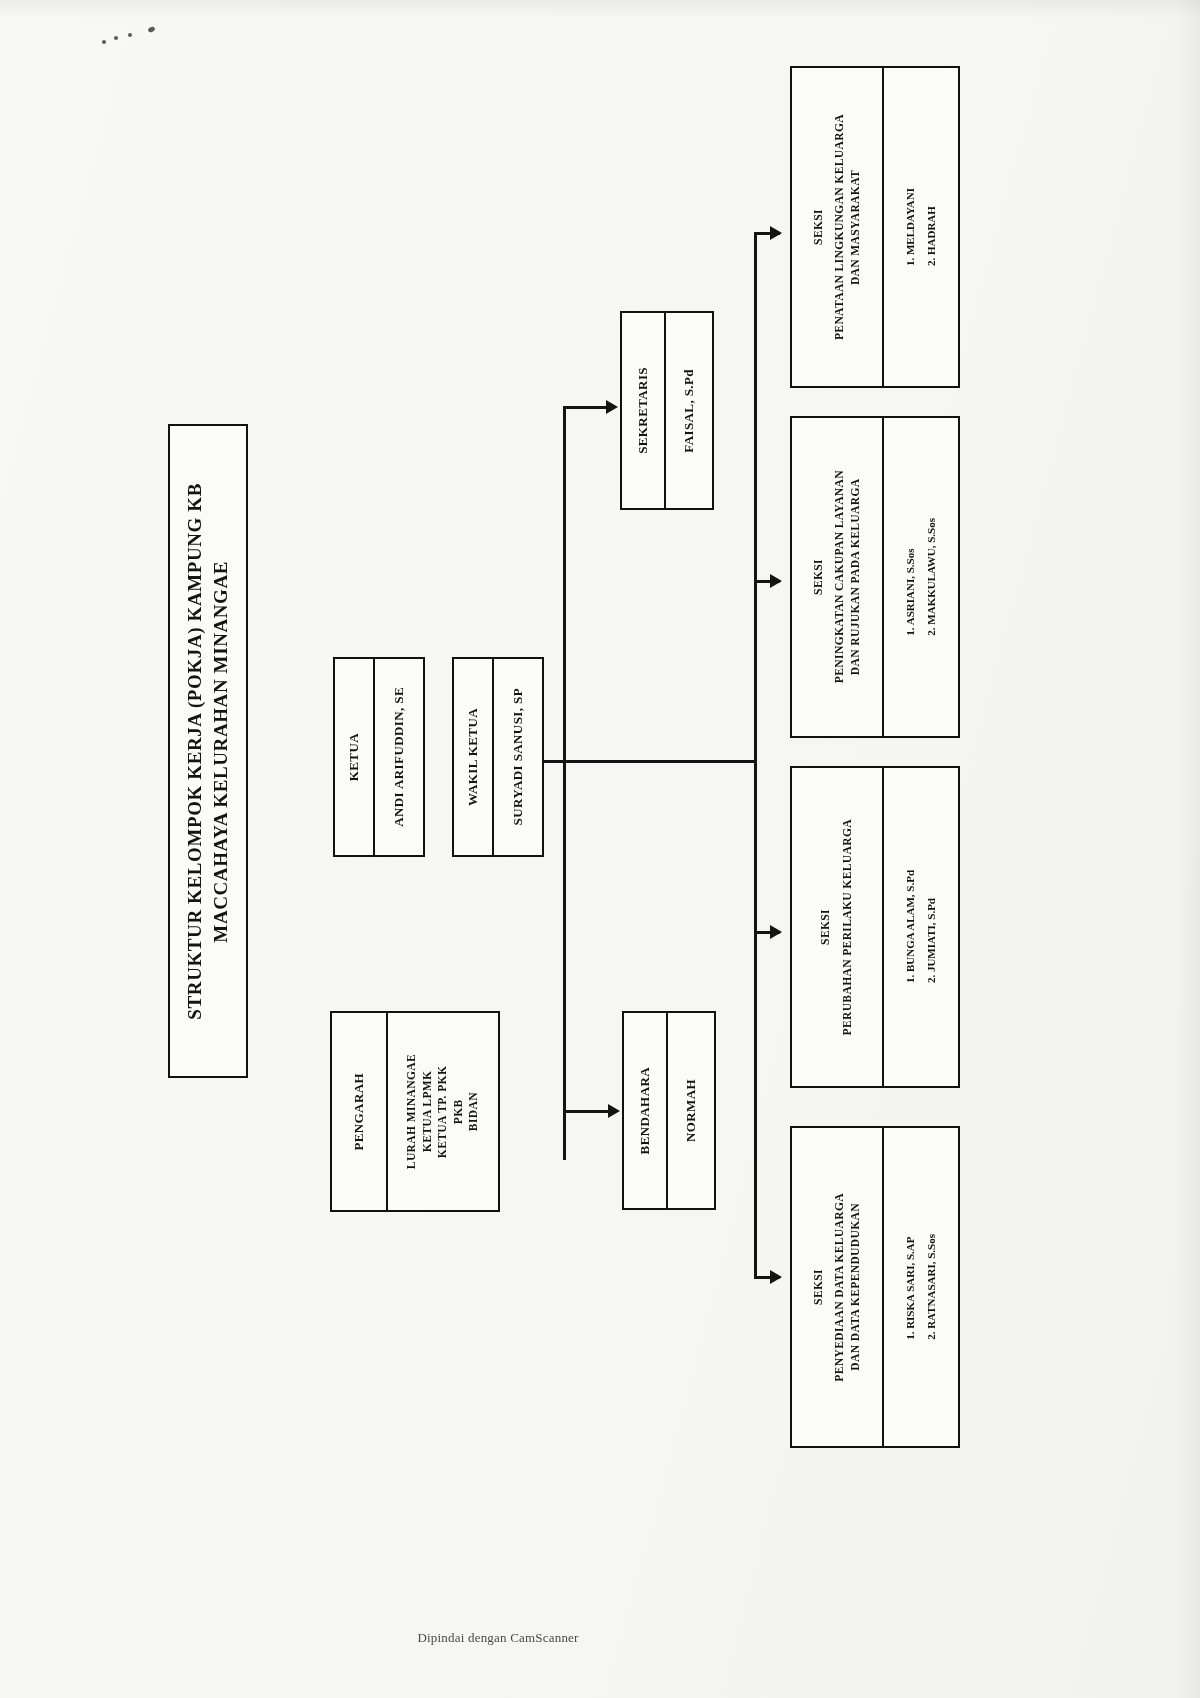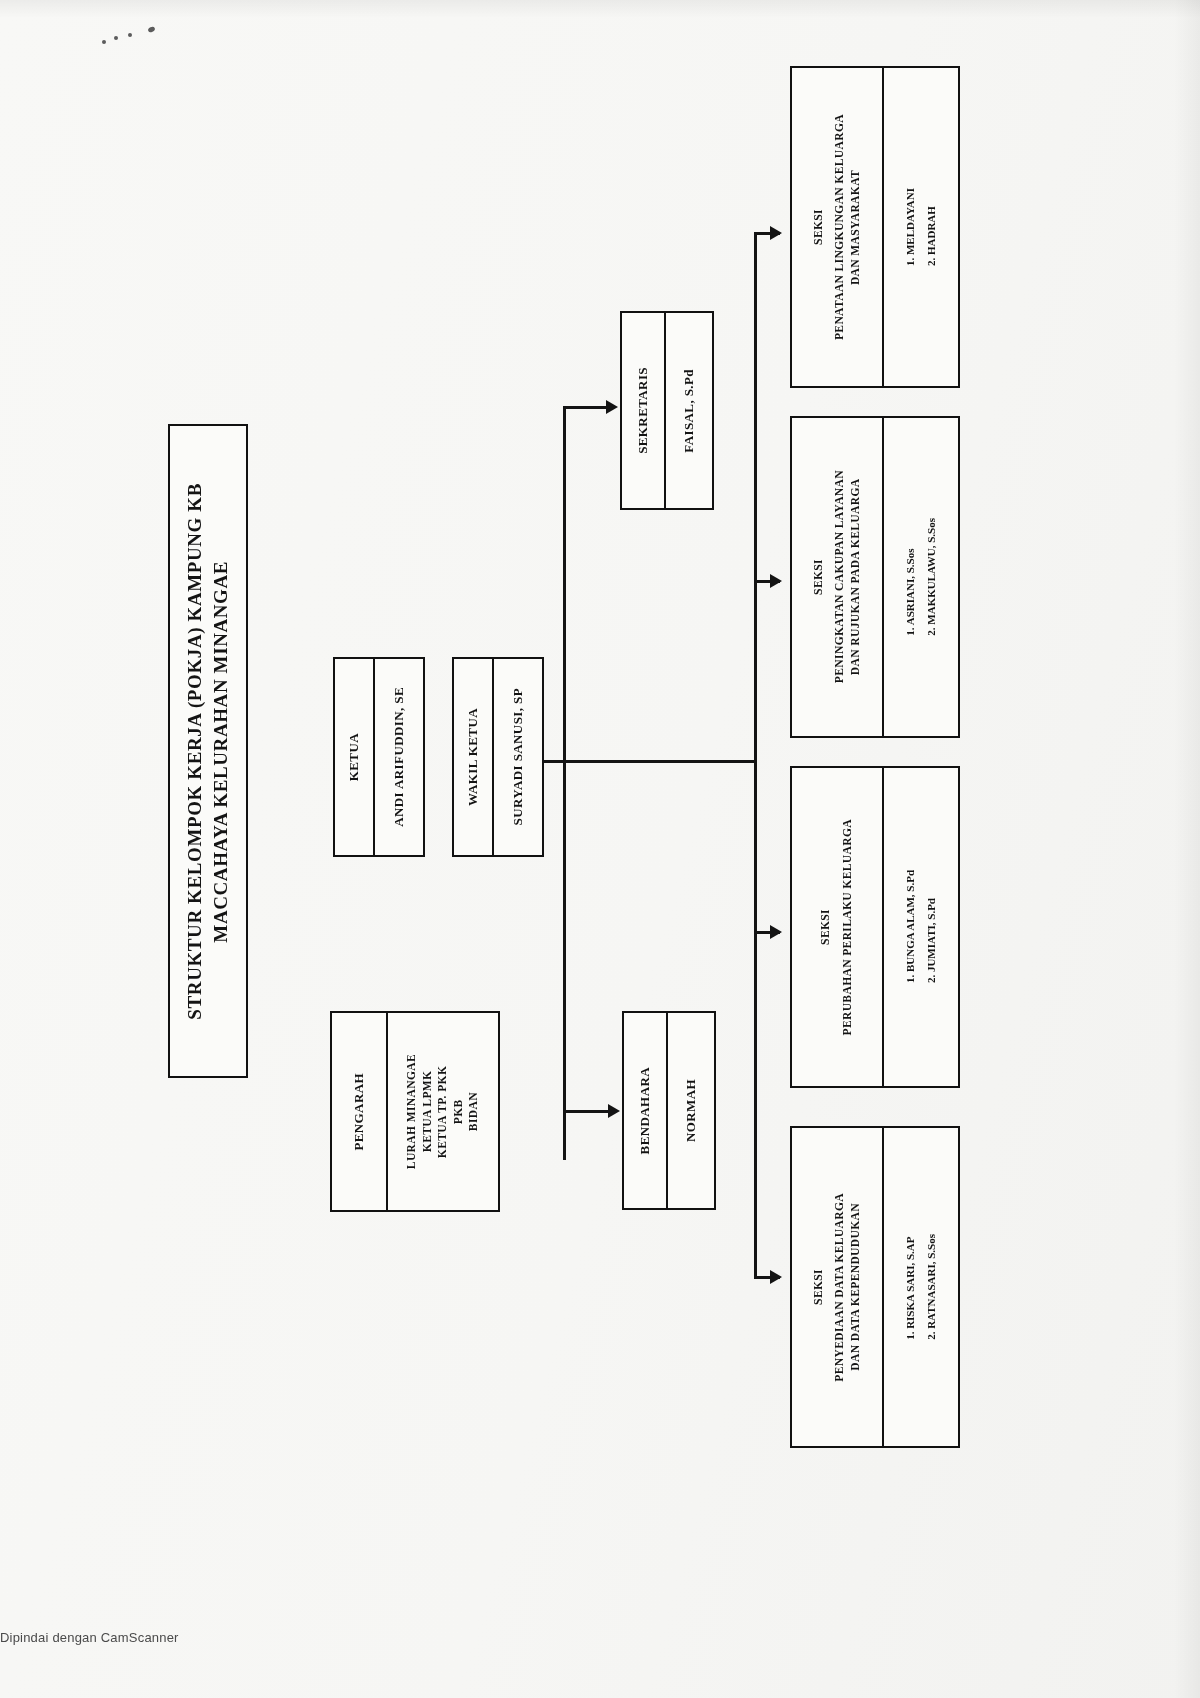--- a/index.html
+++ b/index.html
@@ -71,21 +71,21 @@
   
   .ln{position:absolute;background:#141414;}
   .arrow{
     position:absolute;width:0;height:0;
     border-top:7px solid transparent;
     border-bottom:7px solid transparent;
     border-left:12px solid #141414;
   }
   #camscanner{
     position:absolute;left:0;top:1630px;width:996px;
-    font-family:Liberation Sans, sans-serif;
+    text-align:center;font-family:Liberation Serif, serif;
     font-size:13px;color:#4a4a4a;letter-spacing:.2px;
   }
   #specks{position:absolute;left:100px;top:22px;width:70px;height:30px;}
   #specks i{position:absolute;display:block;background:#5c5c5c;border-radius:50%;}
 </style>
 </head>
 <body>
 
 <div id="paper">
 

